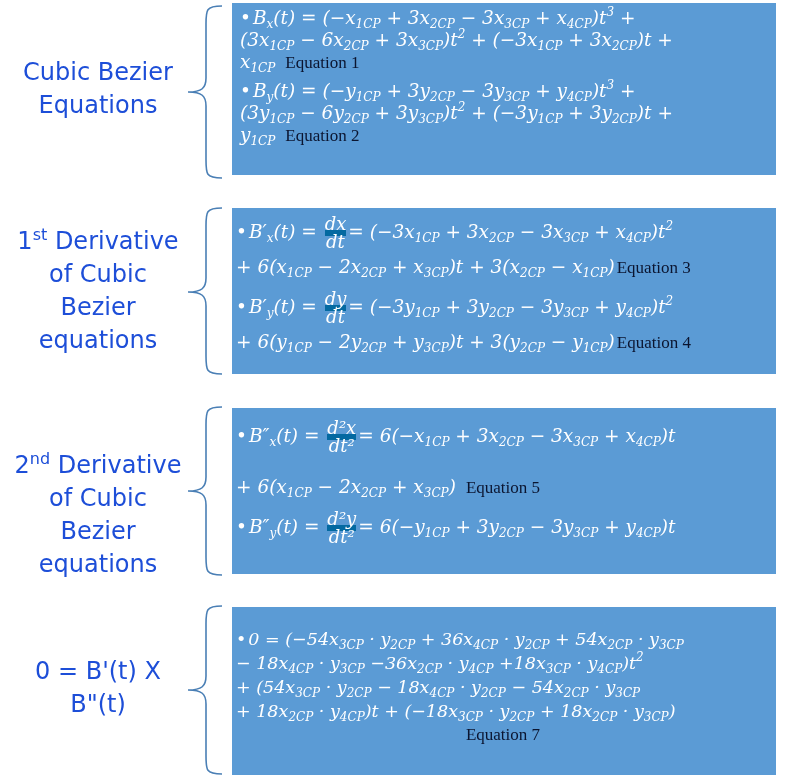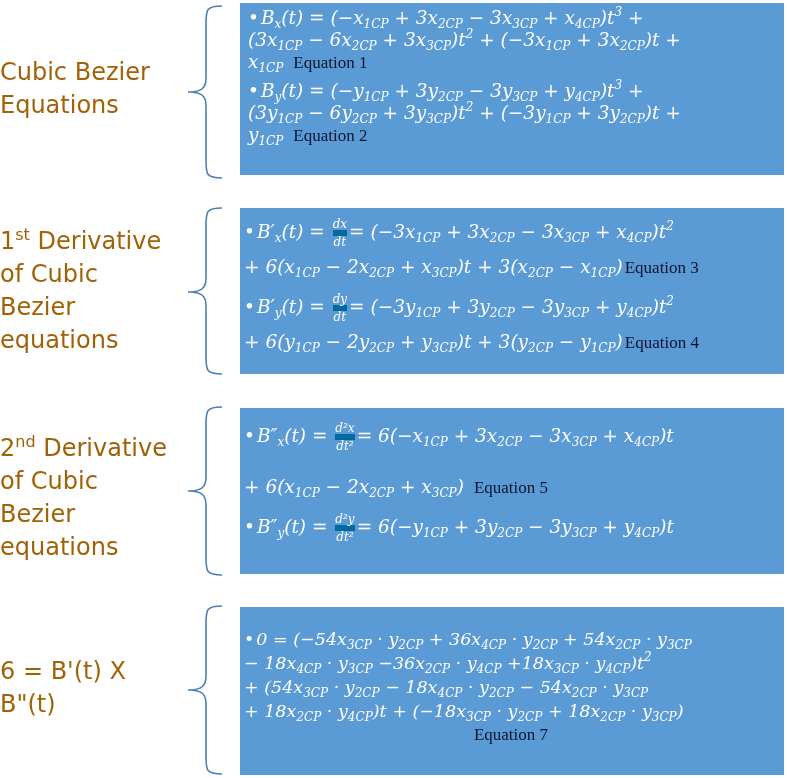--- a/index.html
+++ b/index.html
@@ -1,40 +1,40 @@
 <!DOCTYPE html>
 <html><head>
 <meta charset="utf-8">
 <style>
   html, body { margin: 0; padding: 0; background: #ffffff; }
   body { width: 787px; height: 778px; position: relative; overflow: hidden; }
   .label {
     position: absolute; left: 0; width: 196px;
     font-family: "DejaVu Sans", sans-serif; font-size: 24px; line-height: 33px;
-    color: #a16207; text-align: left;
+    color: #1d4ed8; text-align: center;
   }
   .label sup { font-size: 16px; vertical-align: 9px; line-height: 0; }
   .brace { position: absolute; left: 176px; width: 56px; }
   .box {
-    position: absolute; left: 240px; width: 544px;
+    position: absolute; left: 232px; width: 544px;
     background: #5b9bd5; color: #ffffff;
     font-family: "DejaVu Serif", serif; font-style: italic;
     font-size: 18.5px; line-height: 22px;
     box-sizing: border-box; padding: 4px 6px 0 8px;
   }
   .line { white-space: nowrap; display: block; }
   .eqlabel {
     font-family: "Liberation Serif", serif; font-style: normal; color: #0b1530;
     font-size: 17px; margin-left: 10px;
   }
   .eqlabel.tight { margin-left: 2px; }
   .eqlabel.center { display: block; text-align: center; margin-left: 0; }
   sub { font-size: 12px; vertical-align: -4px; line-height: 0; }
   sup.p { font-size: 12px; vertical-align: 8px; line-height: 0; }
-  .frac { display: inline-block; vertical-align: middle; text-align: center; font-size: 12px; line-height: 12px; margin: 0 2px; }
+  .frac { display: inline-block; vertical-align: middle; text-align: center; font-size: 18px; line-height: 12px; margin: 0 2px; }
   .frac span { display: block; }
   .frac .den { border-top: 6px solid #0369a1; }
   .bullet { font-style: normal; margin-right: 2px; }
 </style>
 </head>
 <body>
 
 <div class="label" style="top:56px;">
   <div>Cubic Bezier</div>
   <div>Equations</div>
@@ -68,41 +68,41 @@
   <div>
     <span class="line"><span class="bullet">•</span>B′<sub>x</sub>(t) = <span class="frac"><span>dx</span><span class="den">dt</span></span>= (−3x<sub>1CP</sub> + 3x<sub>2CP</sub> − 3x<sub>3CP</sub> + x<sub>4CP</sub>)t<sup class="p">2</sup></span>
     <span class="line" style="margin-top:8px;">+ 6(x<sub>1CP</sub> − 2x<sub>2CP</sub> + x<sub>3CP</sub>)t + 3(x<sub>2CP</sub> − x<sub>1CP</sub>)<span class="eqlabel tight">Equation 3</span></span>
   </div>
   <div style="margin-top:14px;">
     <span class="line"><span class="bullet">•</span>B′<sub>y</sub>(t) = <span class="frac"><span>dy</span><span class="den">dt</span></span>= (−3y<sub>1CP</sub> + 3y<sub>2CP</sub> − 3y<sub>3CP</sub> + y<sub>4CP</sub>)t<sup class="p">2</sup></span>
     <span class="line" style="margin-top:8px;">+ 6(y<sub>1CP</sub> − 2y<sub>2CP</sub> + y<sub>3CP</sub>)t + 3(y<sub>2CP</sub> − y<sub>1CP</sub>)<span class="eqlabel tight">Equation 4</span></span>
   </div>
 </div>
 
-<div class="label" style="top:432px;">
+<div class="label" style="top:449px;">
   <div><span>2</span><sup>nd</sup><span> Derivative</span></div>
   <div>of Cubic</div>
   <div>Bezier</div>
   <div>equations</div>
 </div>
 <svg class="brace" style="top:405px;" height="172" viewBox="0 0 56 172">
   <path d="M46 2 C30 2 30 6 30 20 L30 72 C30 82 26 86 12 86 C26 86 30 90 30 100 L30 152 C30 166 30 170 46 170" fill="none" stroke="#4a7fb5" stroke-width="1.6"></path>
 </svg>
 <div class="box" style="top:408px;height:166px;padding-top:14px;padding-left:4px;">
   <div>
     <span class="line"><span class="bullet">•</span>B″<sub>x</sub>(t) = <span class="frac"><span>d²x</span><span class="den">dt²</span></span>= 6(−x<sub>1CP</sub> + 3x<sub>2CP</sub> − 3x<sub>3CP</sub> + x<sub>4CP</sub>)t</span>
     <span class="line" style="margin-top:24px;">+ 6(x<sub>1CP</sub> − 2x<sub>2CP</sub> + x<sub>3CP</sub>)<span class="eqlabel">Equation 5</span></span>
   </div>
   <div style="margin-top:14px;">
     <span class="line"><span class="bullet">•</span>B″<sub>y</sub>(t) = <span class="frac"><span>d²y</span><span class="den">dt²</span></span>= 6(−y<sub>1CP</sub> + 3y<sub>2CP</sub> − 3y<sub>3CP</sub> + y<sub>4CP</sub>)t</span>
   </div>
 </div>
 
 <div class="label" style="top:655px;">
-  <div>6 = B'(t) X</div>
+  <div>0 = B'(t) X</div>
   <div>B"(t)</div>
 </div>
 <svg class="brace" style="top:604px;" height="172" viewBox="0 0 56 172">
   <path d="M46 2 C30 2 30 6 30 20 L30 72 C30 82 26 86 12 86 C26 86 30 90 30 100 L30 152 C30 166 30 170 46 170" fill="none" stroke="#4a7fb5" stroke-width="1.6"></path>
 </svg>
 <div class="box" style="top:607px;height:168px;padding-top:20px;padding-left:4px;font-size:17.5px;line-height:24px;">
   <div>
     <span class="line"><span class="bullet">•</span>0 = (−54x<sub>3CP</sub> · y<sub>2CP</sub> + 36x<sub>4CP</sub> · y<sub>2CP</sub> + 54x<sub>2CP</sub> · y<sub>3CP</sub></span>
     <span class="line">− 18x<sub>4CP</sub> · y<sub>3CP</sub> −36x<sub>2CP</sub> · y<sub>4CP</sub> +18x<sub>3CP</sub> · y<sub>4CP</sub>)t<sup class="p">2</sup></span>
     <span class="line">+ (54x<sub>3CP</sub> · y<sub>2CP</sub> − 18x<sub>4CP</sub> · y<sub>2CP</sub> − 54x<sub>2CP</sub> · y<sub>3CP</sub></span>

